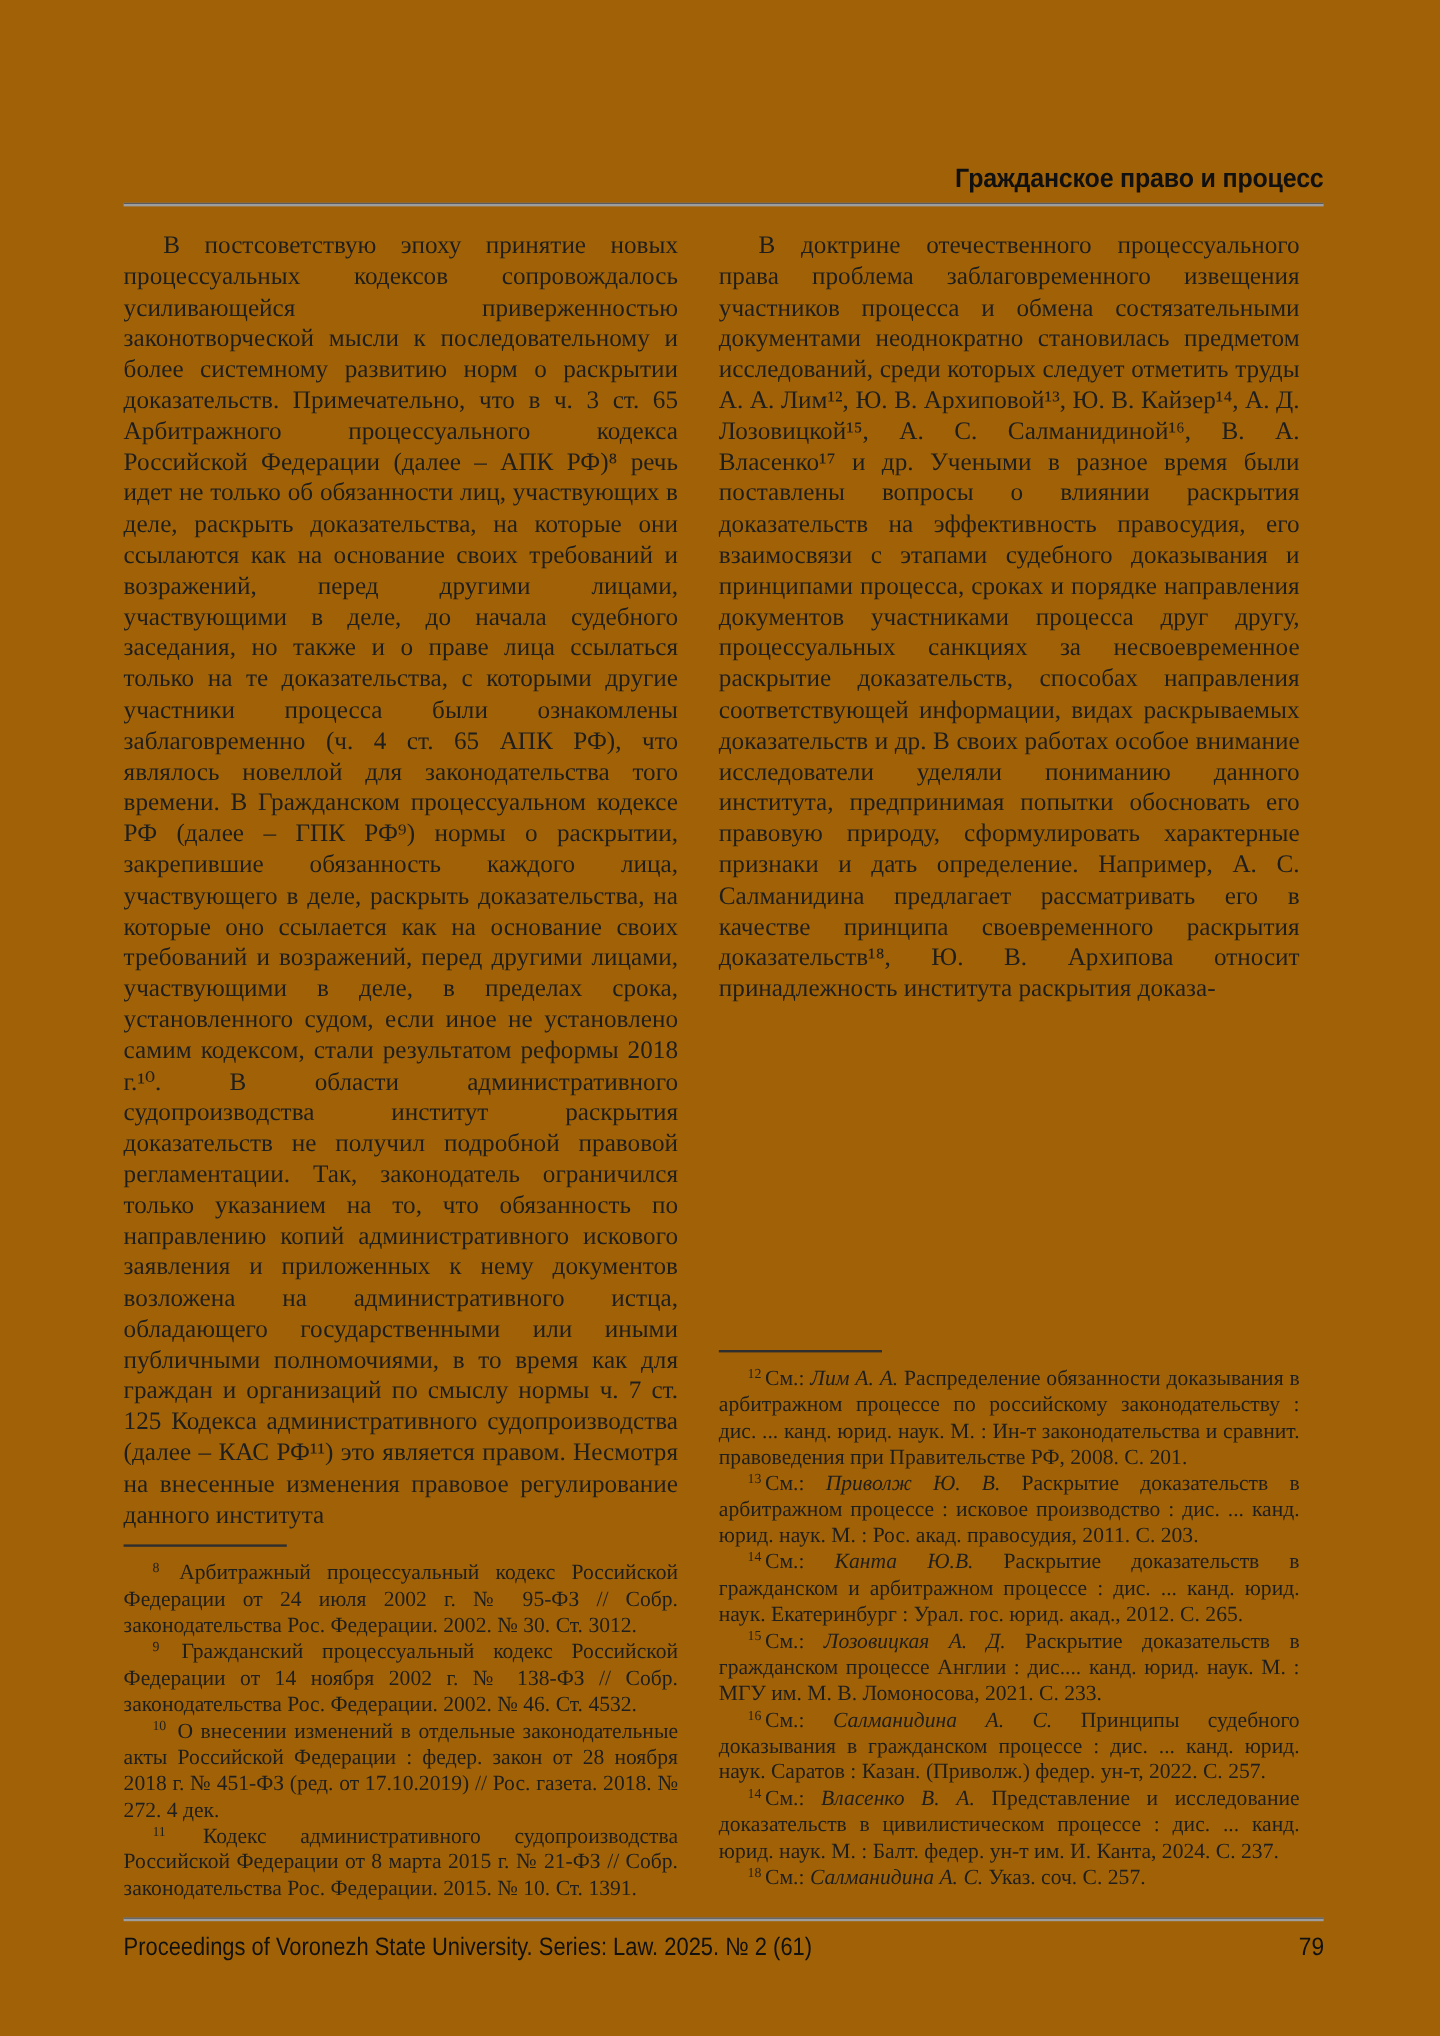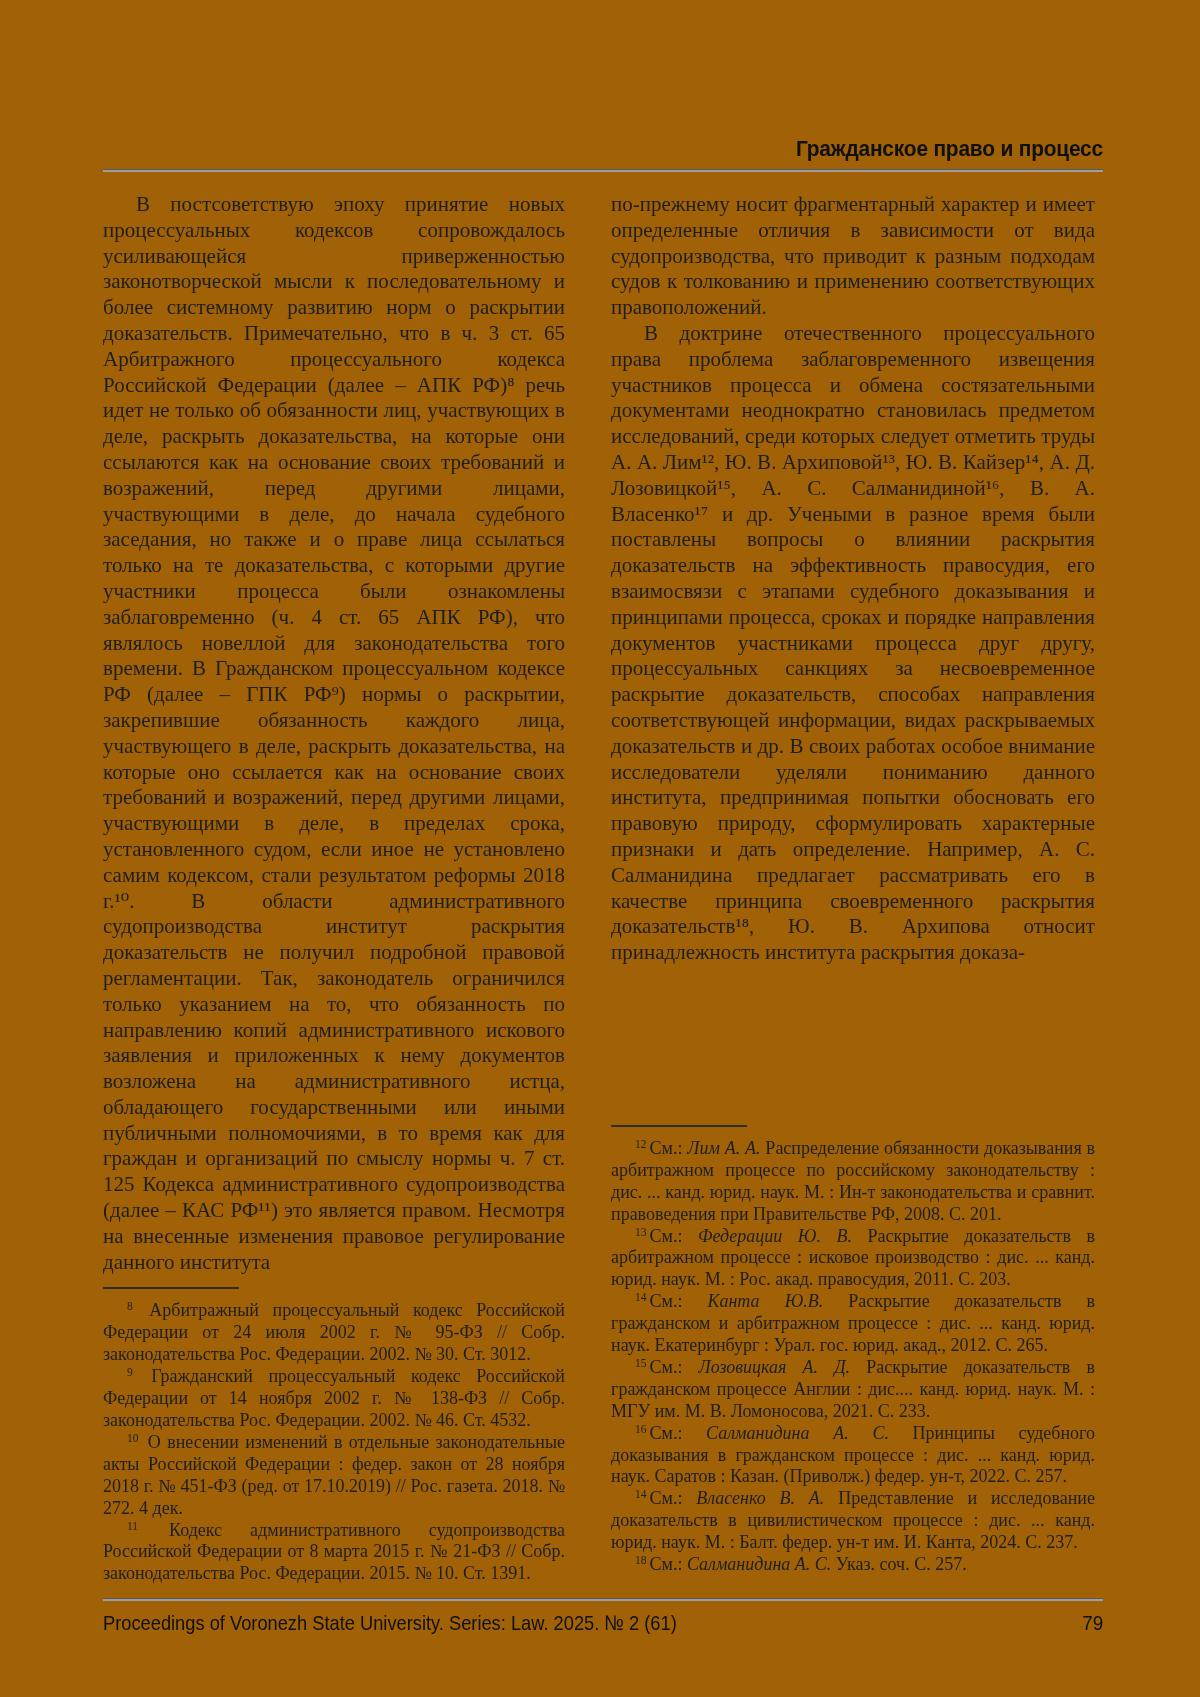--- a/index.html
+++ b/index.html
@@ -30,21 +30,21 @@
     background: #9e9e9e;
     border-top: 1px solid #5a5a5a;
     box-sizing: border-box;
   }
   .rule-header { margin-top: 7px; }
 
   
   .columns {
     position: absolute; left: 103px; top: 192px;
     width: 1000px; height: 1384px;
-    display: flex; gap: 46px;
+    display: flex; gap: 34px;
   }
   .col { width: 462px; display: flex; flex-direction: column; }
   .col-right { width: 484px; }
   .para {
     margin: 0;
     font-size: 21px;
     line-height: 25.8px;
     text-align: justify;
     hyphens: auto;
     -webkit-hyphens: auto;
@@ -104,27 +104,26 @@
         <div class="fnsep"></div>
         <p class="footnote"><sup>8</sup><span> Арбитражный процессуальный кодекс Российской Федерации от 24 июля 2002 г. № 95-ФЗ // Собр. законодательства Рос. Федерации. 2002. № 30. Ст. 3012.</span></p>
         <p class="footnote"><sup>9</sup><span> Гражданский процессуальный кодекс Российской Федерации от 14 ноября 2002 г. № 138-ФЗ // Собр. законодательства Рос. Федерации. 2002. № 46. Ст. 4532.</span></p>
         <p class="footnote"><sup>10</sup><span> О внесении изменений в отдельные законодательные акты Российской Федерации : федер. закон от 28 ноября 2018 г. № 451-ФЗ (ред. от 17.10.2019) // Рос. газета. 2018. № 272. 4 дек.</span></p>
         <p class="footnote"><sup>11</sup><span> Кодекс административного судопроизводства Российской Федерации от 8 марта 2015 г. № 21-ФЗ // Собр. законодательства Рос. Федерации. 2015. № 10. Ст. 1391.</span></p>
       </div>
     </section>
 
     <section class="col col-right">
       <div class="bodytext">
-        <p class="para">по-прежнему носит фрагментарный характер и имеет определенные отличия в зависимости от вида судопроизводства, что приводит к разным подходам судов к толкованию и применению соответствующих правоположений.</p>
         <p class="para indent">В доктрине отечественного процессуального права проблема заблаговременного извещения участников процесса и обмена состязательными документами неоднократно становилась предметом исследований, среди которых следует отметить труды А. А. Лим¹², Ю. В. Архиповой¹³, Ю. В. Кайзер¹⁴, А. Д. Лозовицкой¹⁵, А. С. Салманидиной¹⁶, В. А. Власенко¹⁷ и др. Учеными в разное время были поставлены вопросы о влиянии раскрытия доказательств на эффективность правосудия, его взаимосвязи с этапами судебного доказывания и принципами процесса, сроках и порядке направления документов участниками процесса друг другу, процессуальных санкциях за несвоевременное раскрытие доказательств, способах направления соответствующей информации, видах раскрываемых доказательств и др. В своих работах особое внимание исследователи уделяли пониманию данного института, предпринимая попытки обосновать его правовую природу, сформулировать характерные признаки и дать определение. Например, А. С. Салманидина предлагает рассматривать его в качестве принципа своевременного раскрытия доказательств¹⁸, Ю. В. Архипова относит принадлежность института раскрытия доказа-</p>
       </div>
       <div class="fnblock">
         <div class="fnsep"></div>
         <p class="footnote"><sup>12</sup><span>См.: </span><i class="fnauthor">Лим А. А.</i><span> Распределение обязанности доказывания в арбитражном процессе по российскому законодательству : дис. ... канд. юрид. наук. М. : Ин-т законодательства и сравнит. правоведения при Правительстве РФ, 2008. С. 201.</span></p>
-        <p class="footnote"><sup>13</sup><span>См.: </span><i class="fnauthor">Федерации Ю. В.</i><span> Раскрытие доказательств в арбитражном процессе : исковое производство : дис. ... канд. юрид. наук. М. : Рос. акад. правосудия, 2011. С. 203.</span></p>
+        <p class="footnote"><sup>13</sup><span>См.: </span><i class="fnauthor">Приволж Ю. В.</i><span> Раскрытие доказательств в арбитражном процессе : исковое производство : дис. ... канд. юрид. наук. М. : Рос. акад. правосудия, 2011. С. 203.</span></p>
         <p class="footnote"><sup>14</sup><span>См.: </span><i class="fnauthor">Канта Ю.В.</i><span> Раскрытие доказательств в гражданском и арбитражном процессе : дис. ... канд. юрид. наук. Екатеринбург : Урал. гос. юрид. акад., 2012. С. 265.</span></p>
         <p class="footnote"><sup>15</sup><span>См.: </span><i class="fnauthor">Лозовицкая А. Д.</i><span> Раскрытие доказательств в гражданском процессе Англии : дис.... канд. юрид. наук. М. : МГУ им. М. В. Ломоносова, 2021. С. 233.</span></p>
         <p class="footnote"><sup>16</sup><span>См.: </span><i class="fnauthor">Салманидина А. С.</i><span> Принципы судебного доказывания в гражданском процессе : дис. ... канд. юрид. наук. Саратов : Казан. (Приволж.) федер. ун-т, 2022. С. 257.</span></p>
         <p class="footnote"><sup>14</sup><span>См.: </span><i class="fnauthor">Власенко В. А.</i><span> Представление и исследование доказательств в цивилистическом процессе : дис. ... канд. юрид. наук. М. : Балт. федер. ун-т им. И. Канта, 2024. С. 237.</span></p>
         <p class="footnote"><sup>18</sup><span>См.: </span><i class="fnauthor">Салманидина А. С.</i><span> Указ. соч. С. 257.</span></p>
       </div>
     </section>
 
   </main>
 

